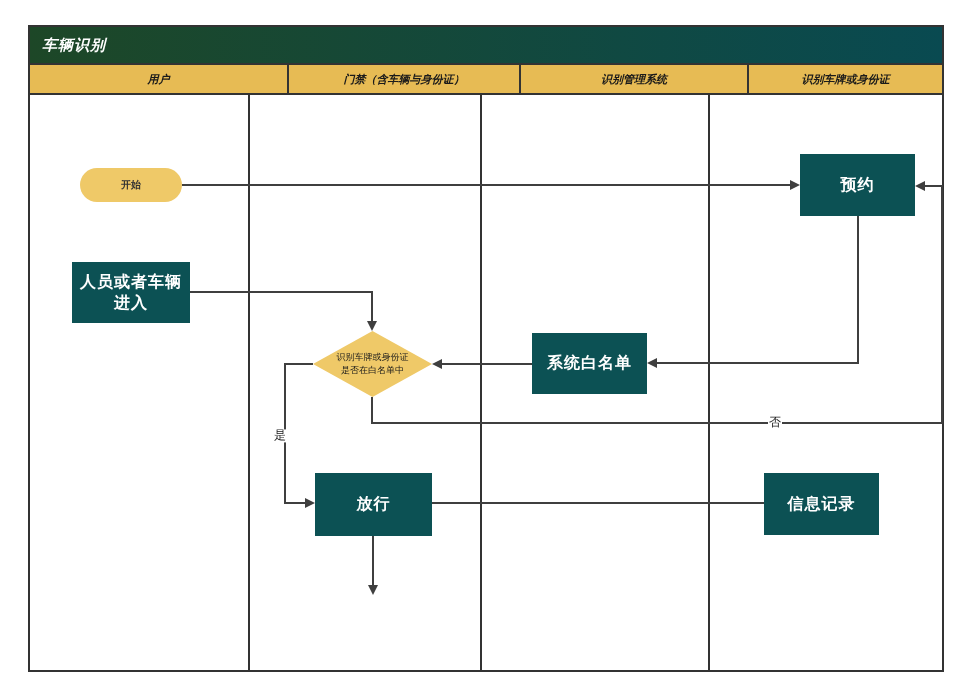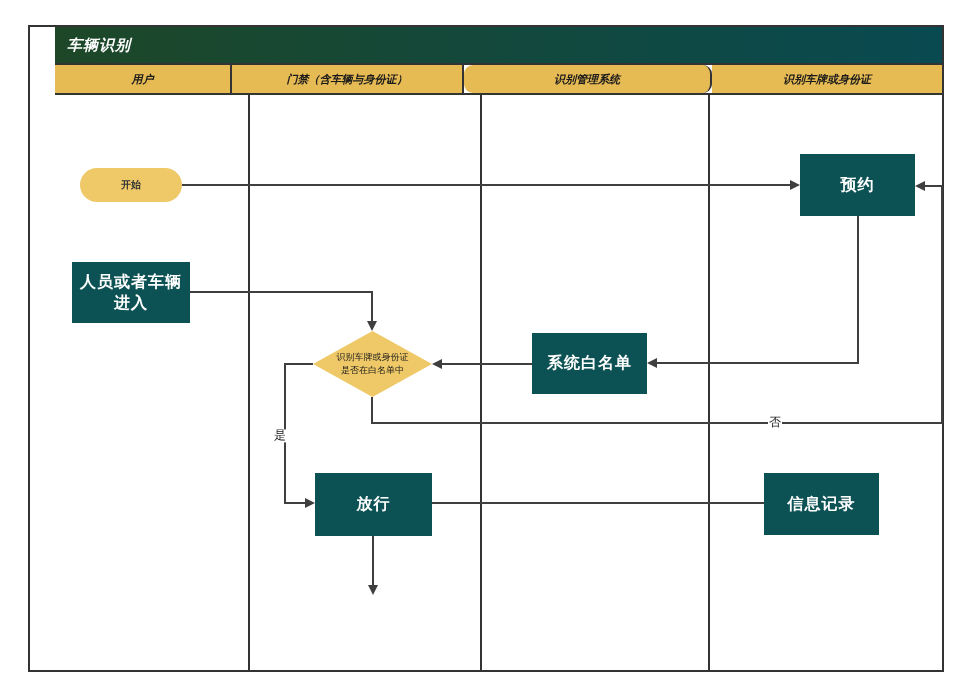--- a/index.html
+++ b/index.html
@@ -3,41 +3,41 @@
 <meta charset="utf-8">
 <style>
   html,body{margin:0;padding:0;background:#fff;}
   #stage{
     position:relative;width:968px;height:698px;background:#fff;overflow:hidden;
     font-family:"DejaVu Sans","Liberation Sans",sans-serif;
   }
   
   #frame{
     position:absolute;left:28px;top:25px;width:916px;height:647px;
-    border:2px solid var(--c-border,#333);box-sizing:border-box;z-index:1;padding-left:25px;
+    border:2px solid var(--c-border,#333);box-sizing:border-box;z-index:1;
   }
   #titlebar{
     height:36px;display:flex;align-items:center;
     background:linear-gradient(90deg,var(--c-title_gradient_left,#1d4727),var(--c-title_gradient_right,#094a51));
     border-bottom:2px solid var(--c-border,#333);
   }
   #titlebar .title{
     color:#fff;font-size:15px;font-weight:bold;font-style:italic;
     padding-left:12px;letter-spacing:1px;
   }
   #laneheader{height:28px;display:flex;border-bottom:2px solid var(--c-border,#333);}
   .lane-cell{
     background:var(--c-lane_header_bg,#e7bb54);
     display:flex;align-items:center;justify-content:center;
     font-size:11px;font-weight:bold;font-style:italic;color:#1a1a1a;
     border-right:2px solid var(--c-border,#333);box-sizing:border-box;
   }
-  .lane-cell:nth-child(1){width:177px;}
+  .lane-cell:nth-child(1){width:259px;}
   .lane-cell:nth-child(2){width:232px;}
-  .lane-cell:nth-child(3){width:248px;border-radius:9px;}
+  .lane-cell:nth-child(3){width:228px;}
   .lane-cell:nth-child(4){flex:1;border-right:none;}
   .v-divider{position:absolute;top:93px;height:579px;width:2px;background:var(--c-border,#333);z-index:1;}
   #div1{left:248px;} #div2{left:480px;} #div3{left:708px;}
   
   #connector-layer{position:absolute;left:0;top:0;width:968px;height:698px;z-index:2;}
   
   .node{
     position:absolute;z-index:3;display:flex;align-items:center;justify-content:center;
     text-align:center;box-sizing:border-box;font-weight:bold;
   }

